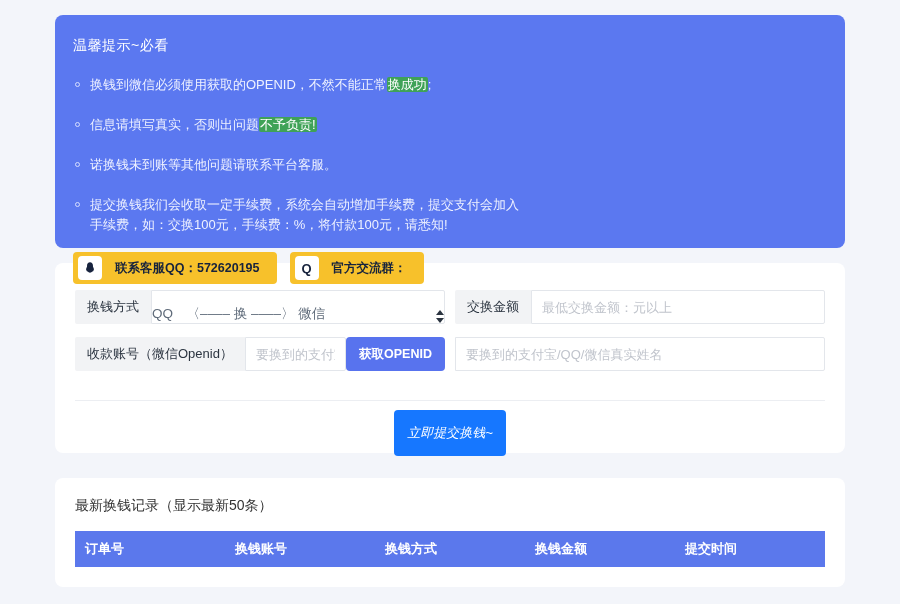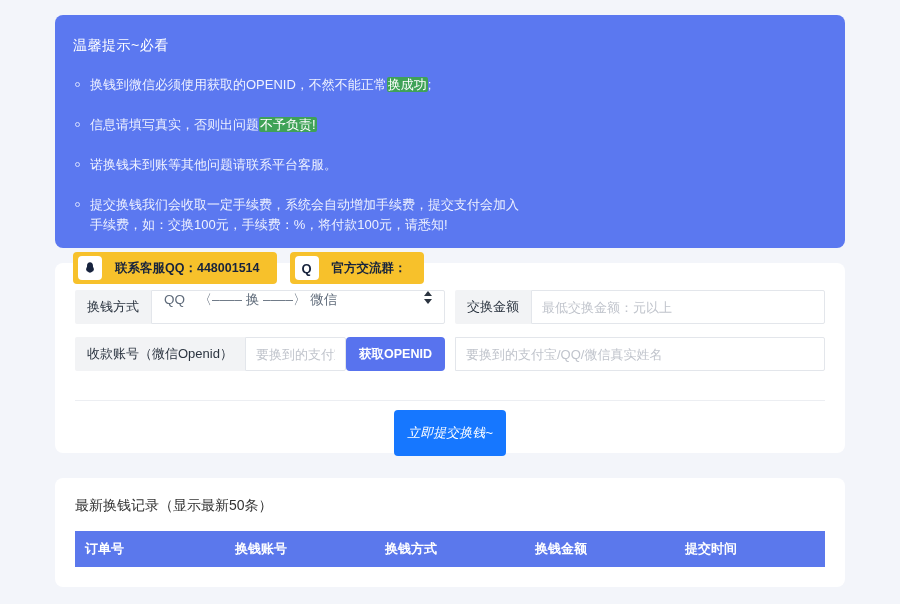--- a/index.html
+++ b/index.html
@@ -34,22 +34,22 @@
   .card{background:#fff;border-radius:8px;}
   .form-card{margin-top:15px;padding:27px 20px 22px;height:190px;}
   .form-row{display:flex;gap:10px;margin-bottom:13px;}
   .field-group{flex:1;display:flex;min-width:0;}
   .field-label{background:var(--label-bg);height:34px;display:flex;align-items:center;
     padding:0 12px;font-size:13px;color:#2b3440;white-space:nowrap;border-radius:2px 0 0 2px;}
   .field-input{flex:1;min-width:0;height:34px;border:1px solid var(--field-border);
     border-radius:0 2px 2px 0;font-family:inherit;font-size:13px;padding:8px 10px;color:#333;outline:none;}
   .field-input::placeholder{color:var(--placeholder);}
   .select-box{flex:1;min-width:0;height:34px;border:1px solid var(--field-border);
-    border-radius:0 2px 2px 0;display:flex;align-items:flex-start;justify-content:space-between;
-    padding:0 12px;font-size:13.5px;color:#5f6b7a;cursor:pointer;background:#fff;}
+    border-radius:0 2px 2px 0;display:flex;align-items:flex-end;justify-content:space-between;
+    padding:0 0;font-size:13.5px;color:#5f6b7a;cursor:pointer;background:#fff;}
   .spinner{display:flex;flex-direction:column;gap:3px;}
   .spinner .up{width:0;height:0;border-left:4px solid transparent;border-right:4px solid transparent;
     border-bottom:5px solid #2b3440;}
   .spinner .down{width:0;height:0;border-left:4px solid transparent;border-right:4px solid transparent;
     border-top:5px solid #2b3440;}
   .openid-btn{height:34px;background:var(--openid-button-bg);color:#fff;border:none;
     border-radius:4px;font-family:inherit;font-size:12.5px;font-weight:bold;padding:1px 13px;
     cursor:pointer;white-space:nowrap;}
   .divider{border:none;border-top:1px solid #eceef2;margin-top:29px;}
   .submit-btn{display:block;margin:9px auto 0;background:var(--submit-blue);color:#fff;
@@ -87,21 +87,21 @@
         <p><span>提交换钱我们会收取一定手续费，系统会自动增加手续费，提交支付会加入手续费，如：交换100元，手续费：%，将付款100元，请悉知!</span></p>
       </li>
     </ul>
     <div class="btn-row">
       <button class="yellow-btn">
         <span class="icon-box">
           <svg width="14" height="14" viewBox="0 0 24 24">
               <path fill="#17233d" d="M12 2c-3.1 0-5.1 2.5-5.1 6 0 .8.1 1.6-.2 2.3-.5 1.2-1.4 2.4-1.4 3.8 0 .8.3 1.5.8 1.9-.1.4-.1.9.1 1.3.3.7 1.1.9 1.8.8.9 1.2 2.3 1.9 4 1.9s3.1-.7 4-1.9c.7.1 1.5-.1 1.8-.8.2-.4.2-.9.1-1.3.5-.4.8-1.1.8-1.9 0-1.4-.9-2.6-1.4-3.8-.3-.7-.2-1.5-.2-2.3 0-3.5-2-6-5.1-6z"></path>
             </svg>
         </span>
-        <span>联系客服QQ：448001514</span>
+        <span>联系客服QQ：572620195</span>
       </button>
       <button class="yellow-btn">
         <span class="icon-box">
           <span class="qchar">Q</span>
         </span>
         <span>官方交流群：</span>
       </button>
     </div>
   </div>
 

